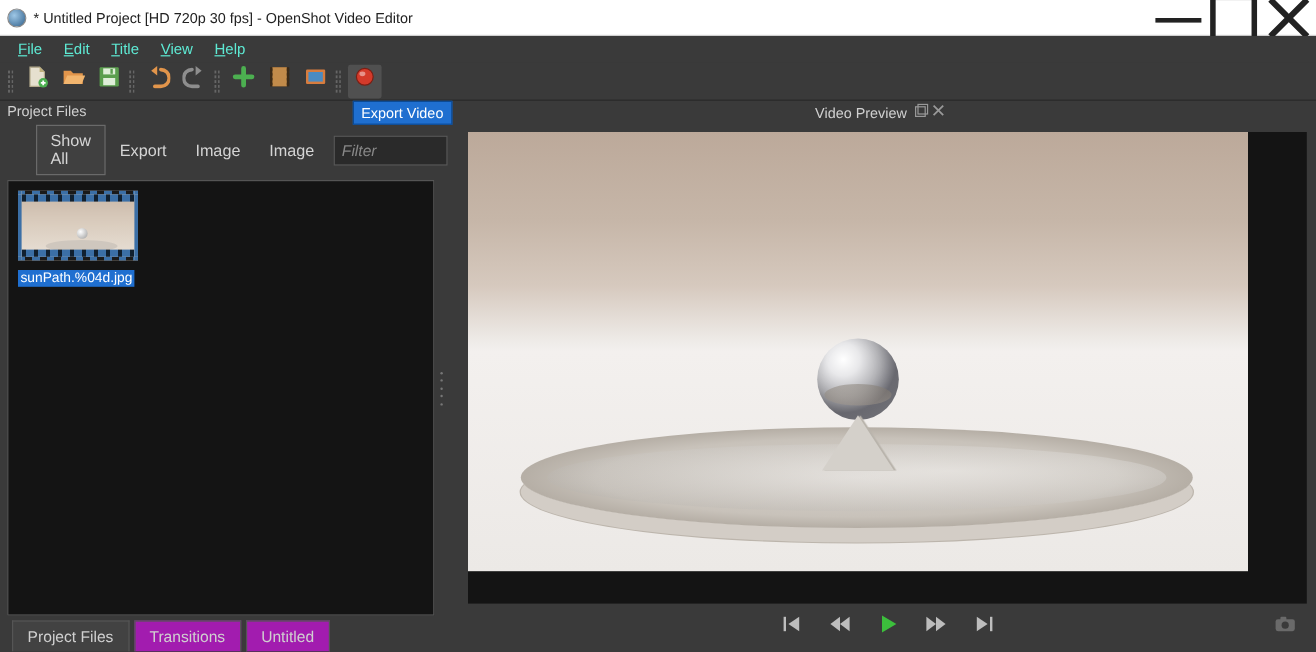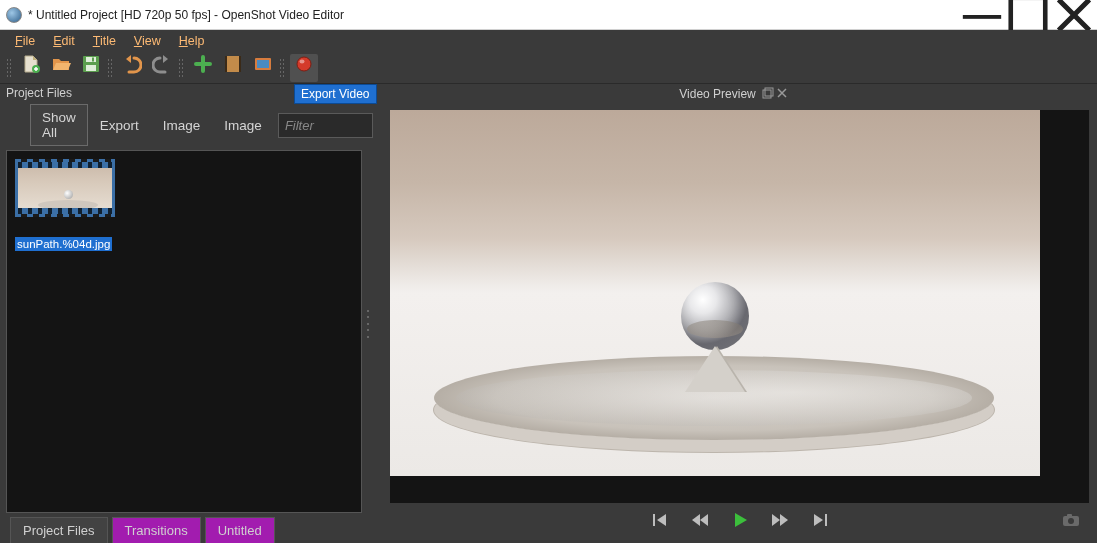--- a/index.html
+++ b/index.html
@@ -7,21 +7,21 @@
 
   
   .titlebar { height: 30px; background: #ffffff; display: flex; align-items: center; padding-left: 6px; border-bottom: 1px solid #d0d0d0; }
   .titlebar .app-icon { width: 16px; height: 16px; border-radius: 50%; background: radial-gradient(circle at 35% 35%, #9ec7e6, #2f5f8a); border: 1px solid #888; margin-right: 6px; }
   .titlebar .title-text { font-size: 12px; color: #222; flex: 1; }
   .titlebar .win-controls { display: flex; height: 100%; }
   .titlebar .win-btn { width: 46px; height: 100%; display: flex; align-items: center; justify-content: center; font-size: 14px; color: #222; }
 
   
   .menubar { height: 22px; background: #3a3a3a; display: flex; align-items: center; padding-left: 6px; }
-  .menubar .menu-item { color: #fdba74; font-size: 12.5px; padding: 2px 9px; }
+  .menubar .menu-item { color: #5eead4; font-size: 12.5px; padding: 2px 9px; }
   .menubar .menu-item .u { text-decoration: underline; }
 
   
   .toolbar { height: 32px; background: #3a3a3a; display: flex; align-items: center; padding: 0 6px; gap: 2px; border-bottom: 1px solid #2a2a2a; }
   .toolbar .grip { width: 5px; height: 20px; background-image: radial-gradient(#666 1px, transparent 1px); background-size: 3px 4px; margin-right: 4px; }
   .tb-btn { width: 28px; height: 28px; display: flex; align-items: flex-start; justify-content: center; border-radius: 2px; position: relative; }
   .tb-btn svg { width: 20px; height: 20px; }
 
   .tooltip { position: absolute; top: 30px; left: 4px; background: #1f6fd0; color: #fff; font-size: 12px; padding: 2px 6px; border: 1px solid #0c4a93; white-space: nowrap; z-index: 50; }
 
@@ -49,21 +49,21 @@
 
   
   .file-list { flex: 1; background: #141414; border: 1px solid #555; padding: 8px; display: flex; flex-wrap: wrap; align-content: flex-start; gap: 10px; overflow: auto; }
   .file-item { width: 100px; text-align: left; }
   .thumb { width: 100px; height: 58px; border: 3px solid transparent; border-image: repeating-linear-gradient(90deg, #3b6fa6 0 6px, #1a1a1a 6px 12px) 3; background: linear-gradient(#c9b8a8 0%, #d8cabb 40%, #e8e0d6 100%); position: relative; }
   .thumb::before, .thumb::after { content: ""; position: absolute; left: 0; right: 0; height: 6px; background: repeating-linear-gradient(90deg, #102030 0 4px, #3b6fa6 4px 10px); }
   .thumb::before { top: 0; }
   .thumb::after { bottom: 0; }
   .thumb .mini-sphere { position: absolute; width: 9px; height: 9px; border-radius: 50%; background: radial-gradient(circle at 35% 35%, #fff, #9a9a9a); left: 46px; top: 28px; }
   .thumb .mini-base { position: absolute; width: 60px; height: 10px; border-radius: 50%; background: #cfc7be; left: 20px; top: 38px; }
-  .file-label { background: #1f6fd0; color: #fff; font-size: 11.5px; padding: 1px 2px; display: inline-block; margin-top: 20px; }
+  .file-label { background: #1f6fd0; color: #fff; font-size: 11.5px; padding: 1px 2px; display: inline-block; margin-top: 8px; }
 
   
   .bottom-tabs { height: 30px; display: flex; align-items: flex-end; gap: 4px; padding-left: 4px; }
   .btab { font-size: 13px; color: #d0d0d0; padding: 5px 12px; border: 1px solid #555; border-bottom: none; background: #a21caf; }
   .btab.active { background: #424242; }
 
   
   .preview-canvas { flex: 1; background: #141414; display: flex; align-items: flex-start; justify-content: flex-start; }
   .preview-img { width: 650px; height: 366px; background: linear-gradient(#bca99a 0%, #c6b6a8 20%, #d6c9be 35%, #efece9 48%, #f3f0ee 50%, #ece9e6 100%); position: relative; overflow: hidden; }
   .platform { position: absolute; width: 560px; height: 84px; left: 44px; top: 246px; background: radial-gradient(ellipse at center, #d8d3cd 0%, #c8c2ba 55%, #b6afa6 70%, #c7c1b9 100%); border-radius: 50%; box-shadow: 0 12px 0 0 #d3cdc6, 0 12px 0 1px #bcb5ac; }
@@ -80,21 +80,21 @@
   .play-btn svg { width: 20px; height: 20px; fill: #bdbdbd; }
   .play-btn.play svg { fill: #3cbf3c; }
   .snapshot { position: absolute; right: 6px; }
   .snapshot svg { fill: #6a6a6a; }
 </style>
 </head>
 <body>
 
 <div class="titlebar">
   <div class="app-icon"></div>
-  <div class="title-text">* Untitled Project [HD 720p 50 fps] - OpenShot Video Editor</div>
+  <div class="title-text">* Untitled Project [HD 720p 30 fps] - OpenShot Video Editor</div>
   <div class="win-controls">
     <div class="win-btn">
       <svg viewBox="0 0 12 12">
           <rect x="1" y="6" width="10" height="1" fill="#222"></rect>
         </svg>
     </div>
     <div class="win-btn">
       <svg viewBox="0 0 12 12">
           <rect x="1.5" y="1.5" width="9" height="9" fill="none" stroke="#222" stroke-width="1.2"></rect>
         </svg>

